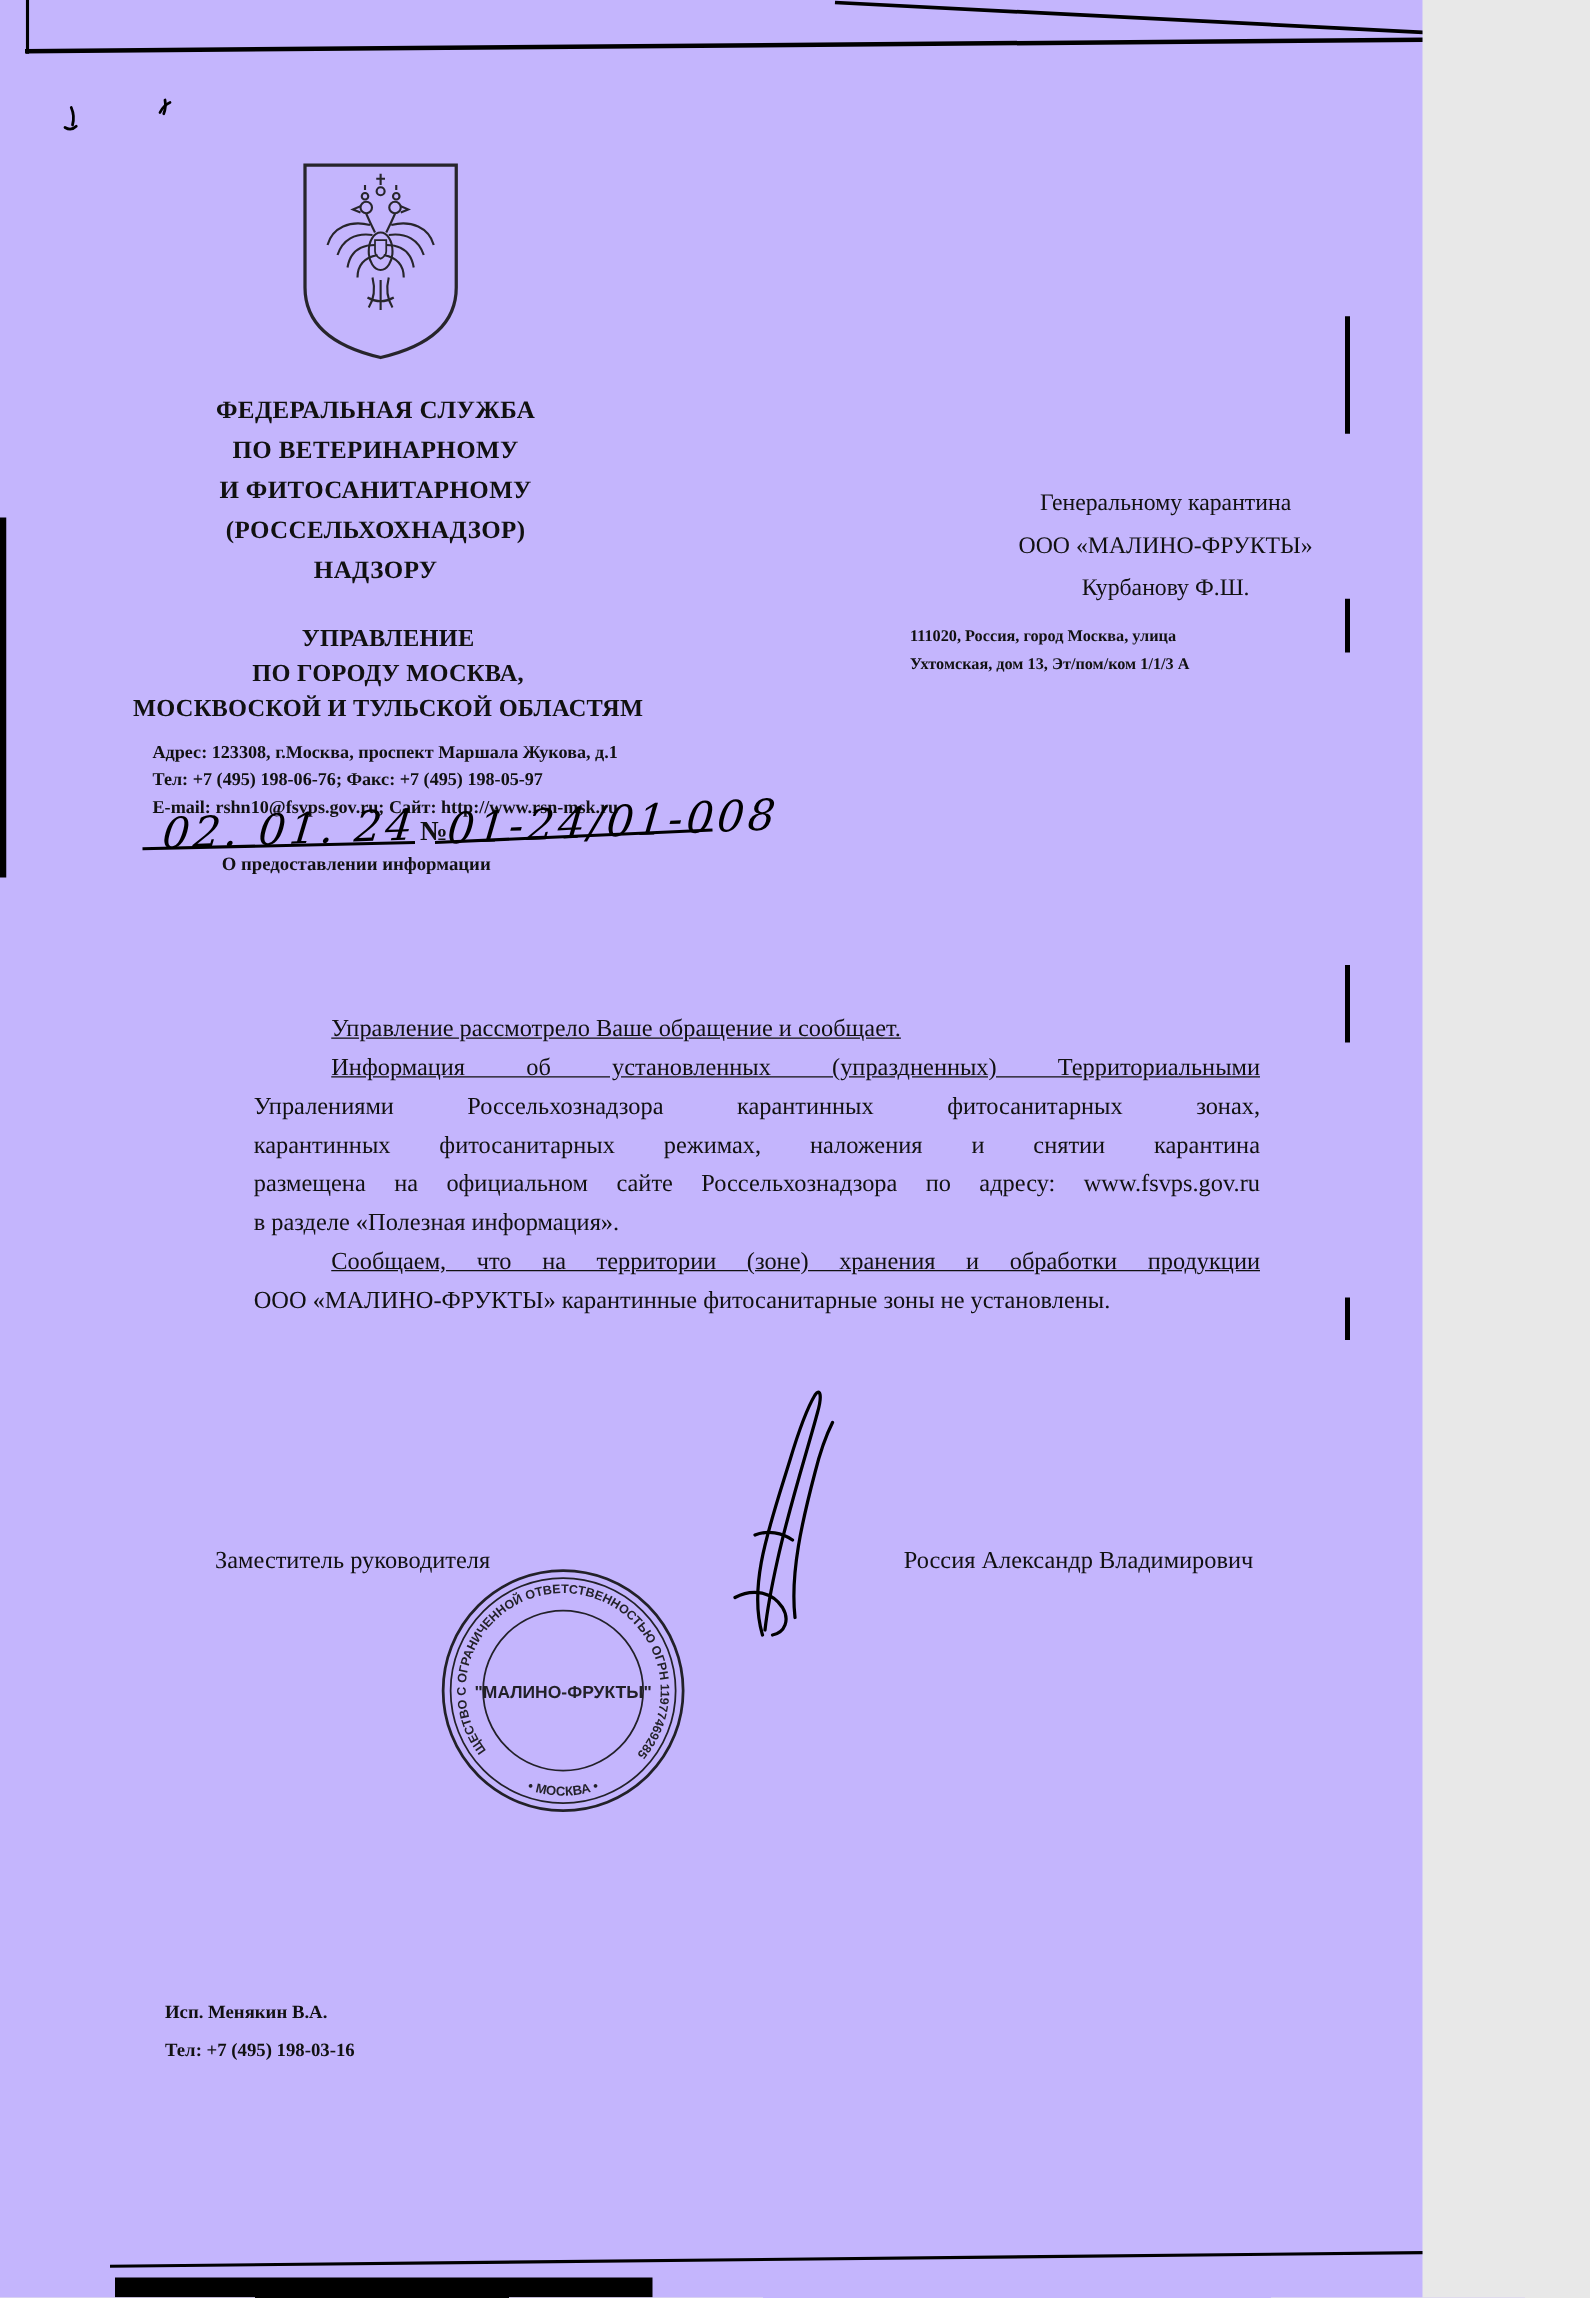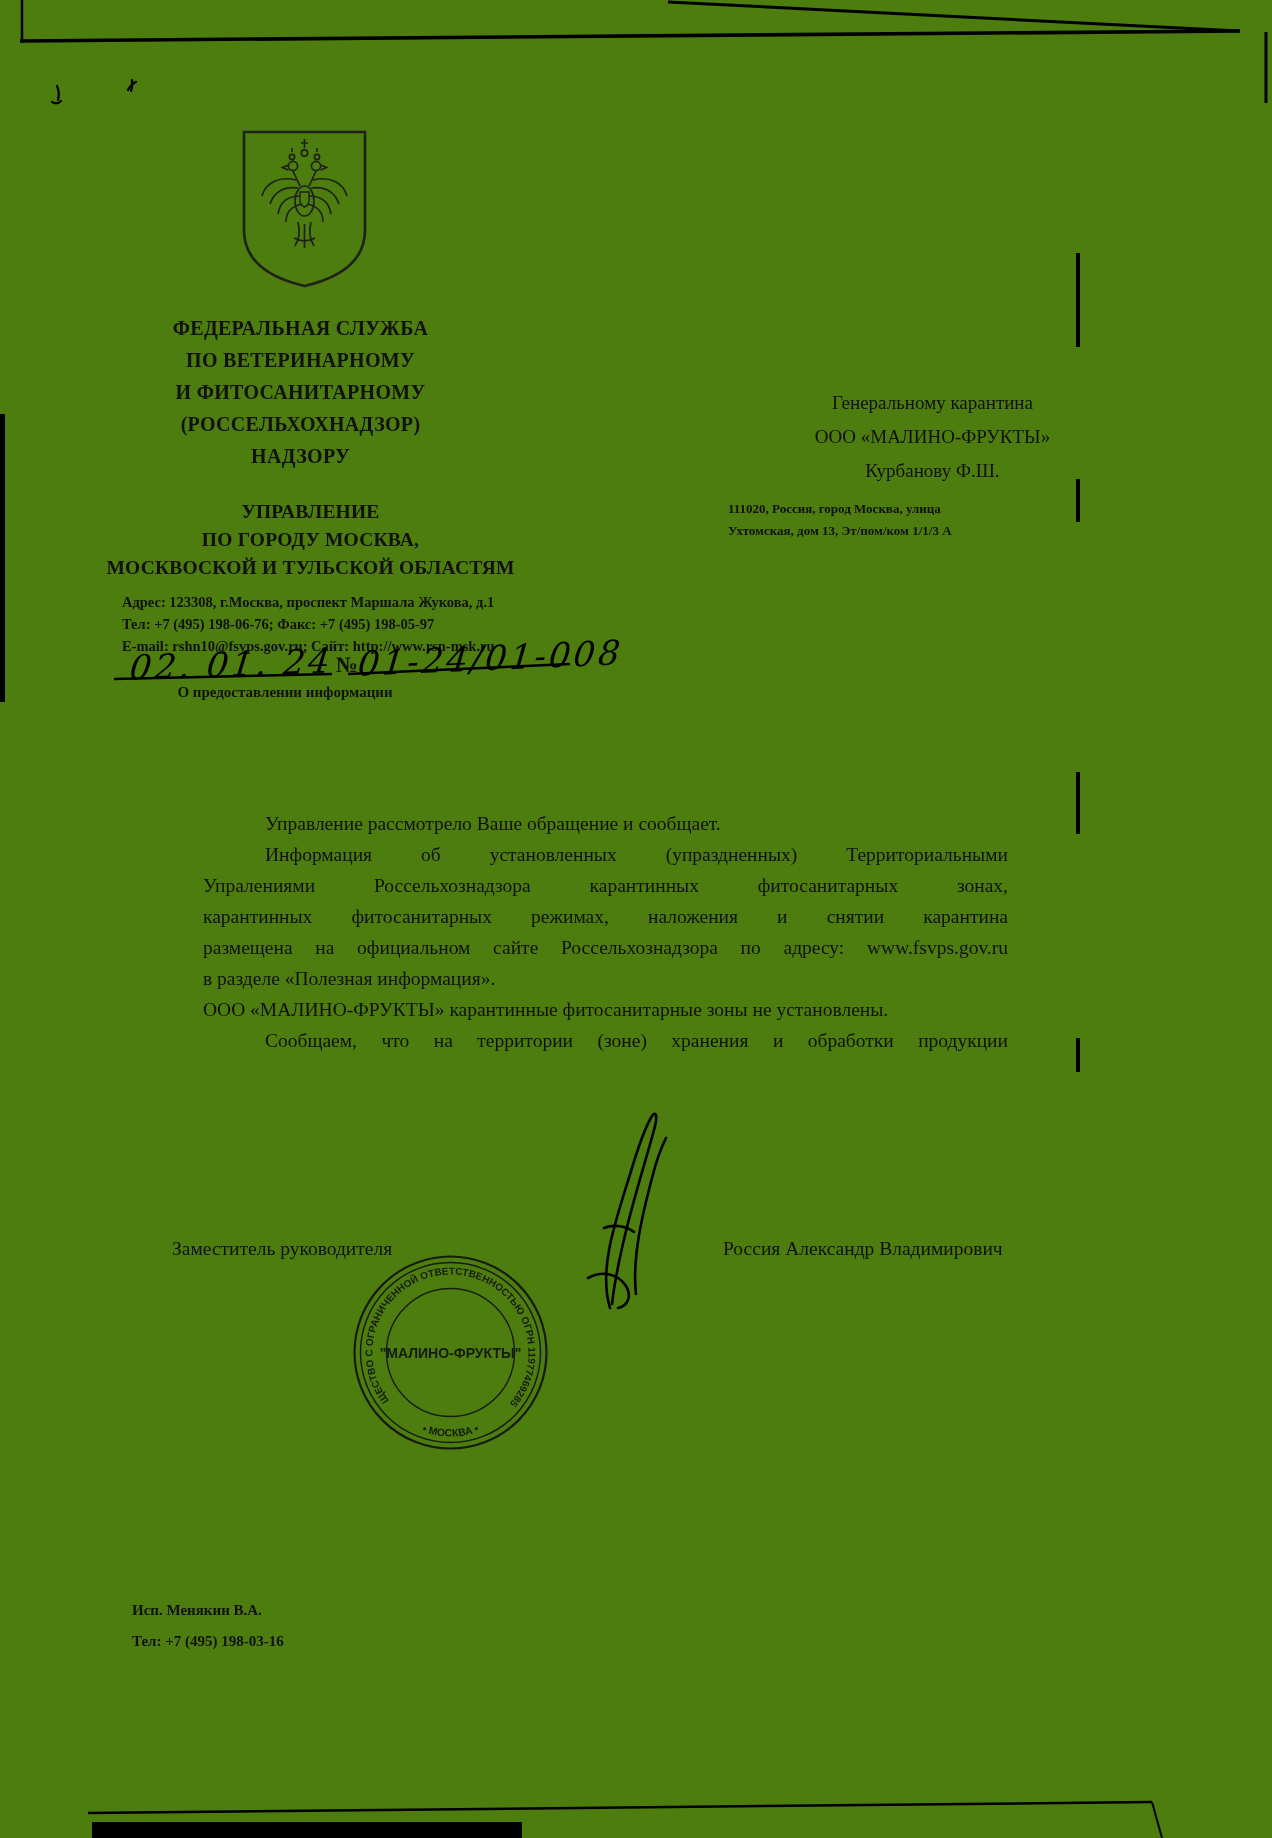--- a/index.html
+++ b/index.html
@@ -1,37 +1,37 @@
 <!DOCTYPE html>
 <html><head>
 <meta charset="utf-8">
 <style>
   html,body{margin:0;padding:0;background:#e8e8e8;}
   .page{
-    position:relative;width:1272px;height:1838px;background:#4d7c0f;
-    font-family:"Liberation Serif","DejaVu Serif",serif;color:#111;overflow:hidden;
+    position:relative;width:1090px;height:1838px;background:#c4b5fd;
+    font-family:"Liberation Serif","DejaVu Serif",serif;color:#111;overflow:hidden;padding-left:48px;
   }
   .abs{position:absolute;}
   .ctr{text-align:center;}
   .agency-line{font-size:20px;line-height:32px;font-weight:700;letter-spacing:.3px;}
   .dept-line{font-size:19.5px;line-height:28px;font-weight:700;letter-spacing:.2px;}
   .contact-line{font-size:14.5px;line-height:22px;font-weight:700;}
   .addr-big{font-size:19px;line-height:34px;}
   .addr-small{font-size:13px;line-height:22px;font-weight:700;}
   .subject{font-size:15px;font-weight:600;}
   .numsign{font-size:22px;font-weight:700;}
   .hand{
     font-family:"DejaVu Serif",serif;font-style:italic;font-size:34px;
     letter-spacing:3px;transform:rotate(-2deg) skewX(-8deg);white-space:nowrap;color:#000;
   }
   .hand2{transform:rotate(-2.5deg) skewX(-8deg);}
   .body-text{width:805px;font-size:19.5px;line-height:31px;}
   .line{text-align:left;}
   .line.j{text-align:justify;text-align-last:justify;}
-  .line.ind{text-indent:62px;}
+  .line.ind{text-indent:62px;text-decoration:underline;}
   .sig{font-size:19.5px;white-space:nowrap;}
   .footer-line{font-size:15px;line-height:31px;font-weight:600;}
   svg{display:block;}
 </style>
 </head>
 <body>
 
 <div class="page">
 
   <svg class="abs" style="left:0;top:0;" width="1272" height="1838" viewBox="0 0 1272 1838">
@@ -132,22 +132,22 @@
     <div class="addr-small">Ухтомская, дом 13, Эт/пом/ком 1/1/3 А</div>
   </div>
 
   <div class="abs body-text" style="left:203px;top:808px;">
     <div class="line ind">Управление рассмотрело Ваше обращение и сообщает.</div>
     <div class="line ind j">Информация об установленных (упраздненных) Территориальными</div>
     <div class="line j">Упралениями Россельхознадзора карантинных фитосанитарных зонах,</div>
     <div class="line j">карантинных фитосанитарных режимах, наложения и снятии карантина</div>
     <div class="line j">размещена на официальном сайте Россельхознадзора по адресу: www.fsvps.gov.ru</div>
     <div class="line">в разделе «Полезная информация».</div>
+    <div class="line ind j">Сообщаем, что на территории (зоне) хранения и обработки продукции</div>
     <div class="line">ООО «МАЛИНО-ФРУКТЫ» карантинные фитосанитарные зоны не установлены.</div>
-    <div class="line ind j">Сообщаем, что на территории (зоне) хранения и обработки продукции</div>
   </div>
 
   <div class="abs sig" style="left:172px;top:1238px;">Заместитель руководителя</div>
   <div class="abs sig" style="left:723px;top:1238px;">Россия Александр Владимирович</div>
 
   <svg class="abs" style="left:548px;top:1108px;" width="130" height="205" viewBox="0 0 130 205">
     <g stroke="#000" fill="none" stroke-width="2.6" stroke-linecap="round">
       <path d="M62,200 C50,160 68,112 84,60 C90,40 98,18 104,8 C108,2 110,8 106,22 C98,52 84,95 74,140 C70,158 66,178 64,196"></path>
       <path d="M88,186 C84,150 94,108 104,70 C108,54 114,38 118,30"></path>
       <path d="M40,170 C55,162 70,166 78,178 C84,188 80,198 70,200"></path>

